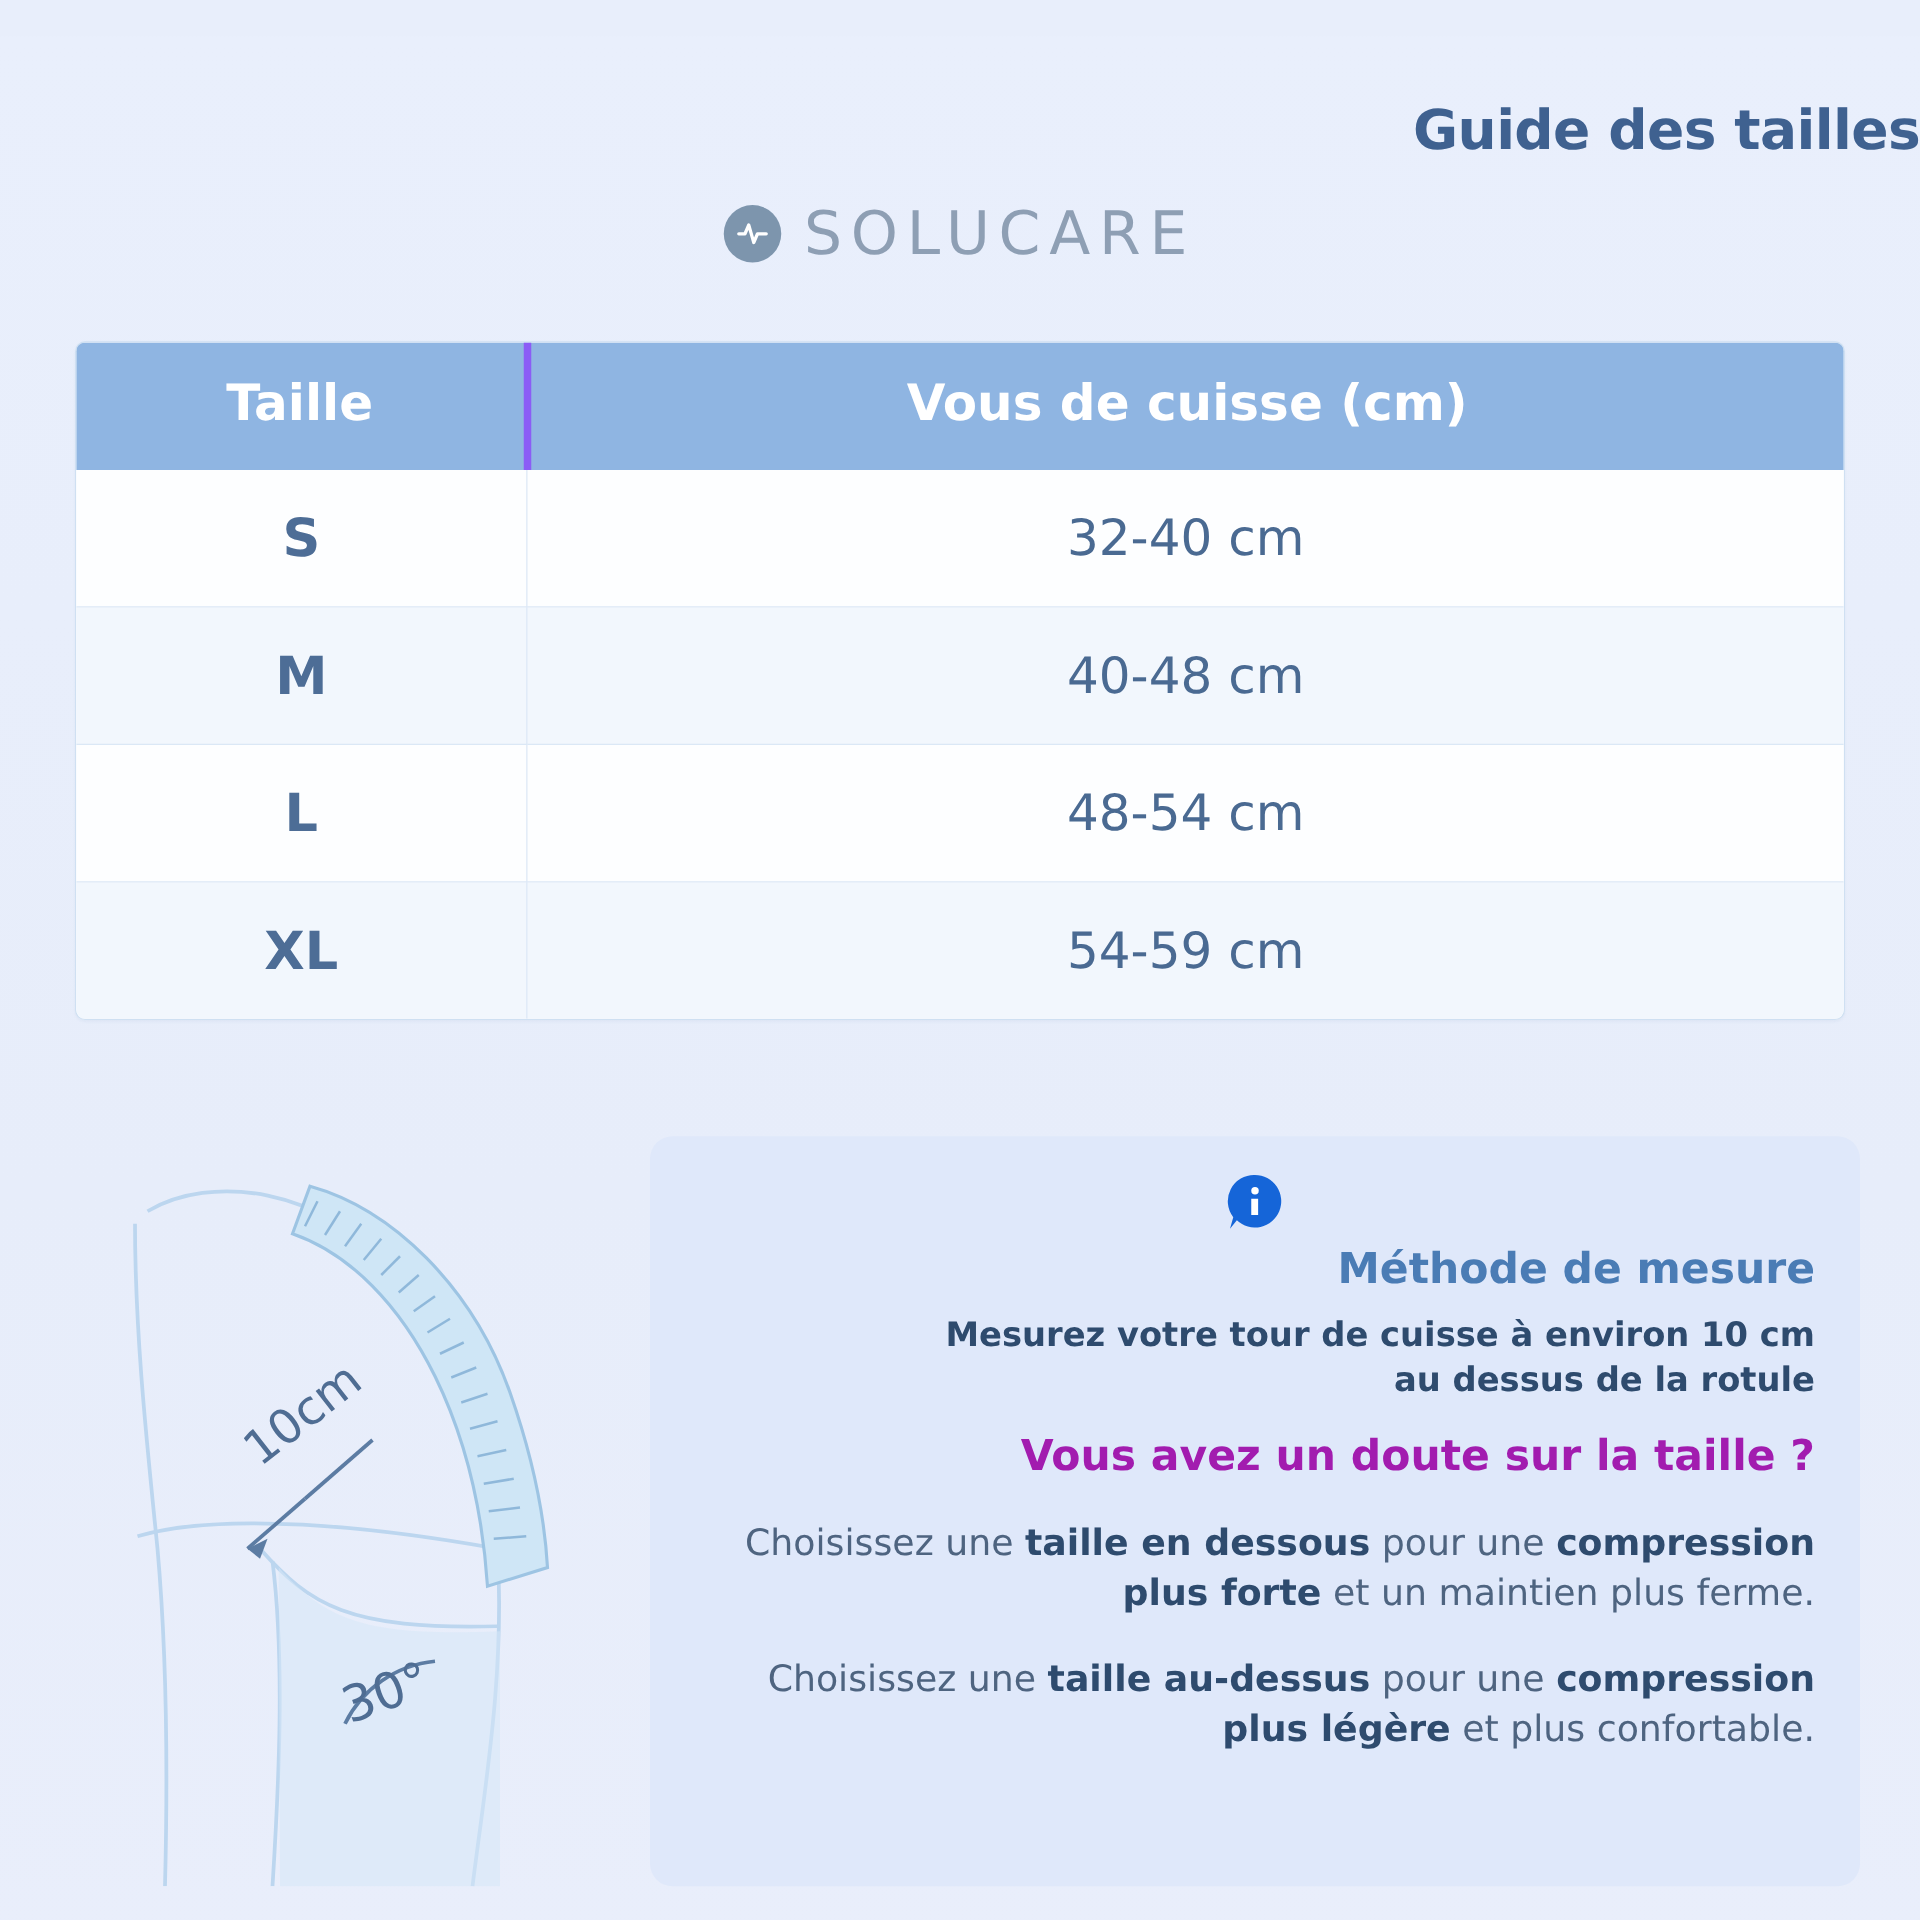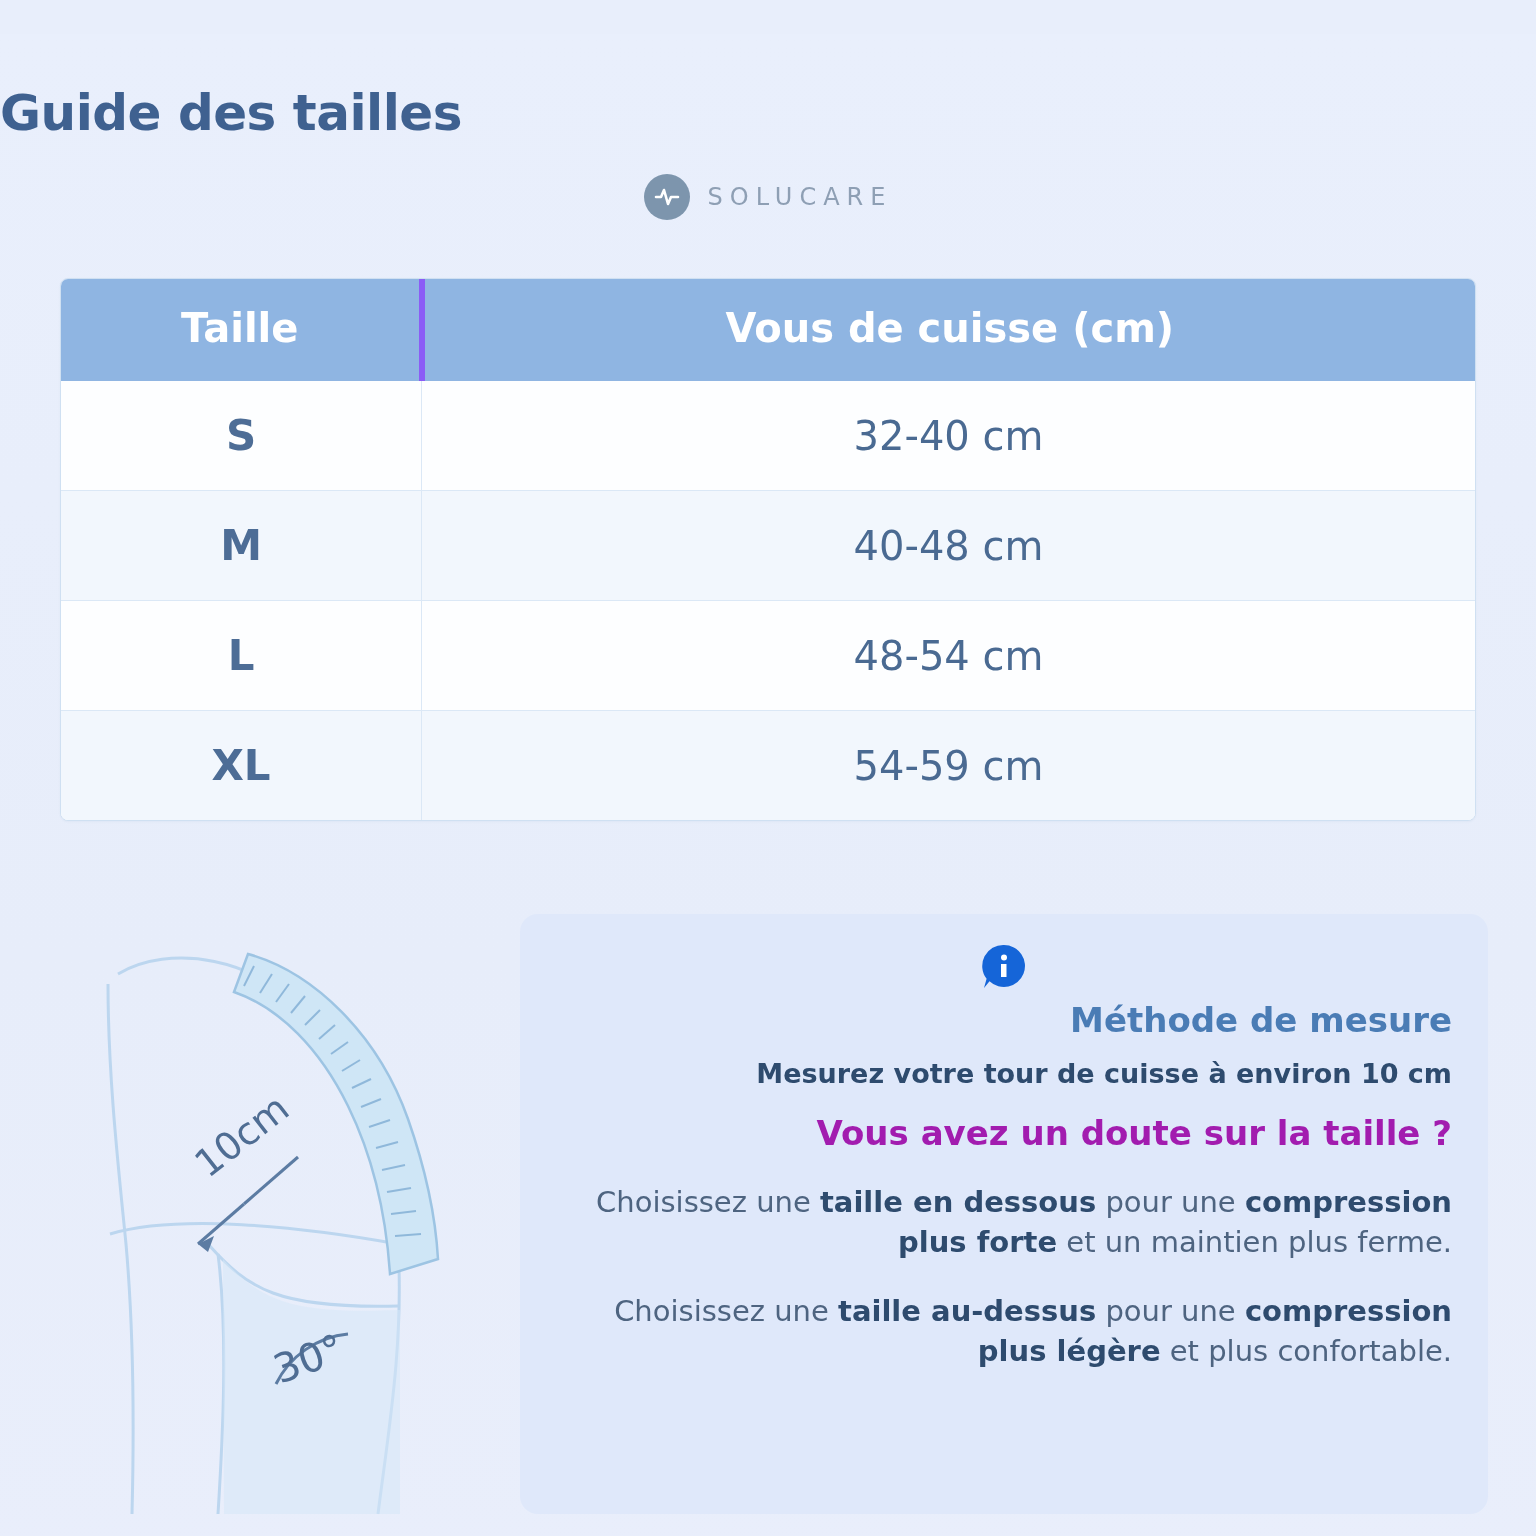--- a/index.html
+++ b/index.html
@@ -18,22 +18,22 @@
   .page {
     width: 1536px;
     height: 1536px;
     position: relative;
     box-sizing: border-box;
     background: linear-gradient(180deg, #e9effc 0%, #e7edfa 60%, #e9eefb 100%);
   }
 
   
   .title {
-    text-align: left;
-    font-size: 50px;
+    text-align: right;
+    font-size: 44px;
     font-weight: bold;
     color: #3f6190;
     letter-spacing: -0.5px;
     padding-top: 52px;
     line-height: 1.1;
   }
   .brand {
     margin-top: 26px;
     display: flex;
     align-items: center;
@@ -43,21 +43,21 @@
   .brand-mark {
     width: 46px;
     height: 46px;
     border-radius: 50%;
     background: #7d95ad;
     display: flex;
     align-items: center;
     justify-content: center;
   }
   .brand-name {
-    font-size: 24px;
+    font-size: 48px;
     letter-spacing: 7px;
     color: #8e9fb4;
     font-weight: 500;
   }
 
   
   .table-wrap {
     margin: 58px 60px 0 60px;
     border: 1px solid #cfe0f2;
     border-radius: 8px;
@@ -254,20 +254,21 @@
           <path d="M27 5 a21 21 0 1 1 -14.5 36.2 L7 48 l2.6 -9.2 A21 21 0 0 1 27 5 z" fill="#1565d8"></path>
           <circle cx="27" cy="17.5" r="3" fill="#ffffff"></circle>
           <path d="M24 24 h5.5 v13 h-5.5 z" fill="#ffffff"></path>
         </svg>
       </div>
 
       <div class="info-h1">Méthode de mesure</div>
 
       <div class="info-sub">
         <span>Mesurez votre tour de cuisse à environ 10 cm</span><br>
+        <span>au dessus de la rotule</span>
       </div>
 
       <div class="info-h2">Vous avez un doute sur la taille ?</div>
 
       <p class="info-p">
         <span>Choisissez une </span><b>taille en dessous</b><span> pour une </span><b>compression plus forte</b><span> et un maintien plus ferme.</span>
       </p>
 
       <p class="info-p">
         <span>Choisissez une </span><b>taille au-dessus</b><span> pour une </span><b>compression plus légère</b><span> et plus confortable.</span>

